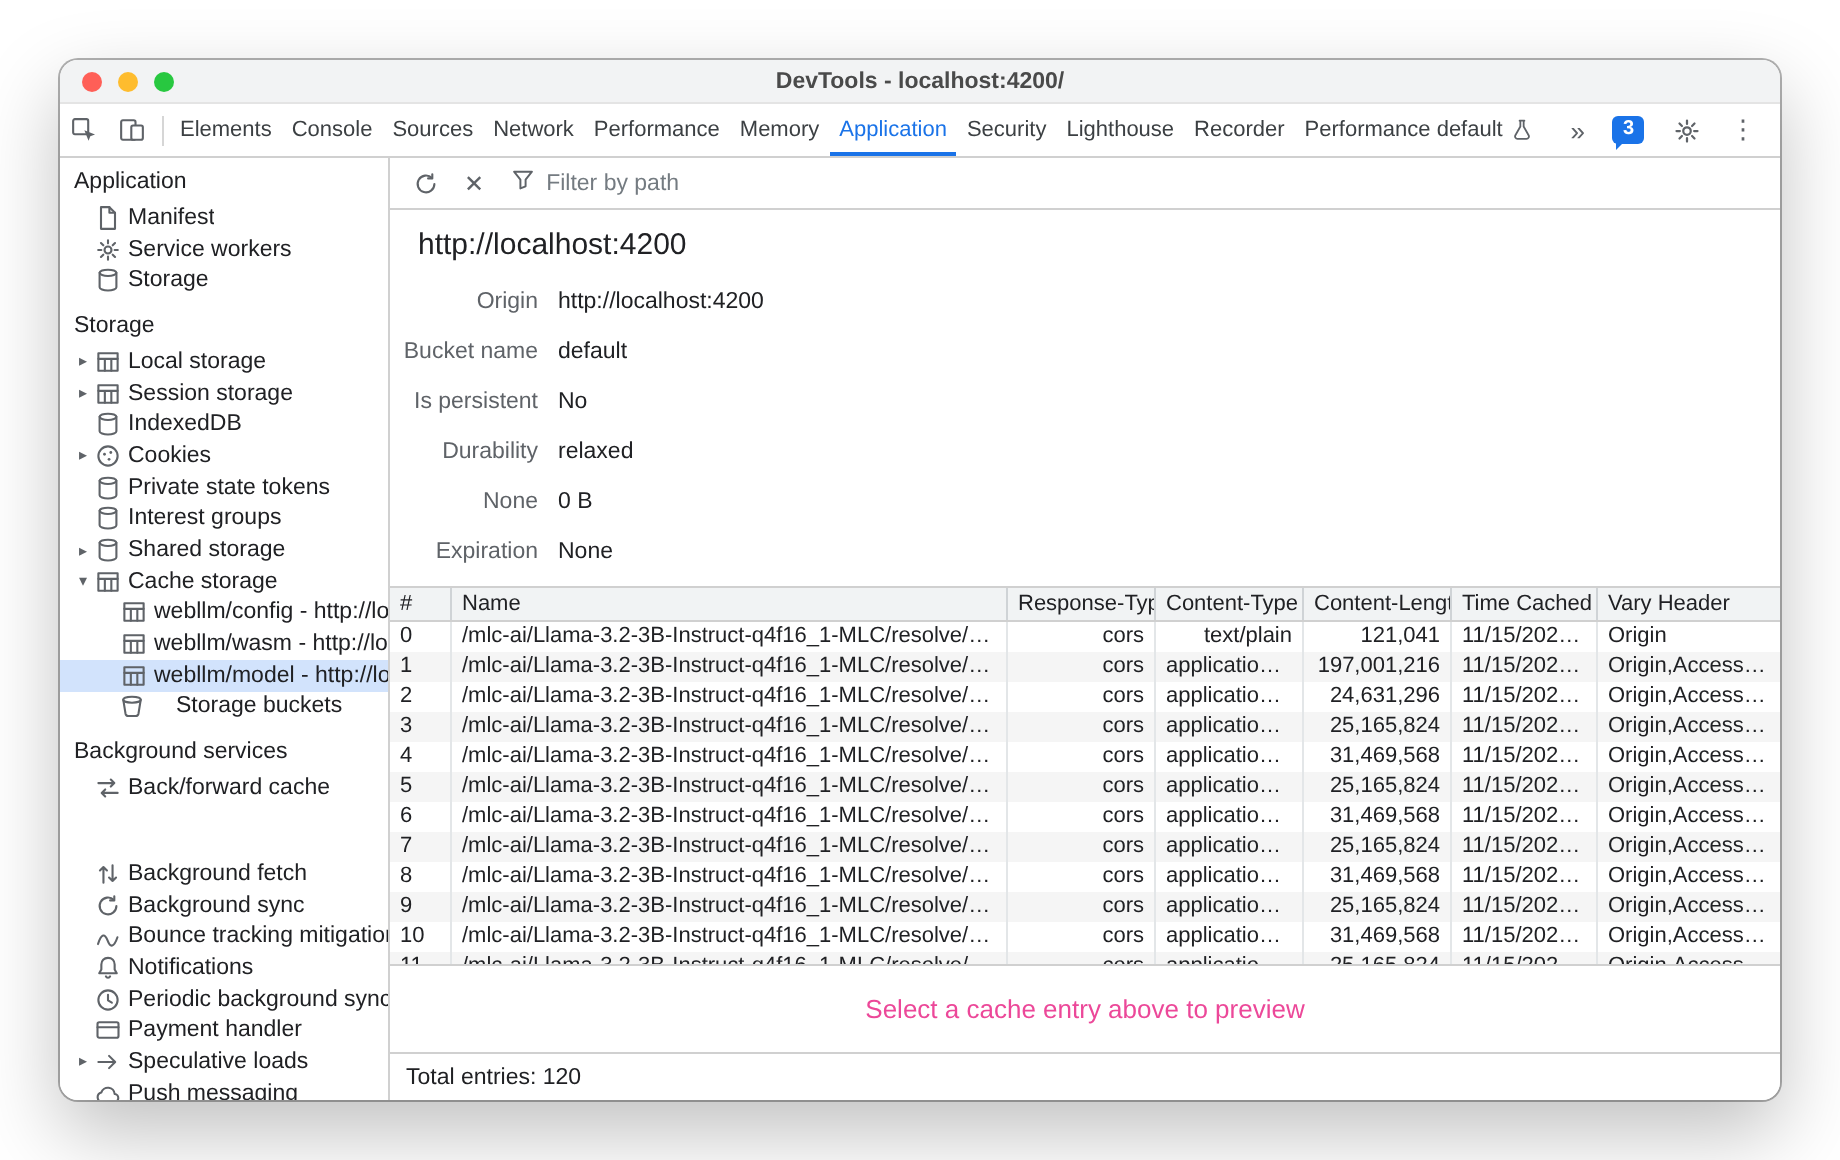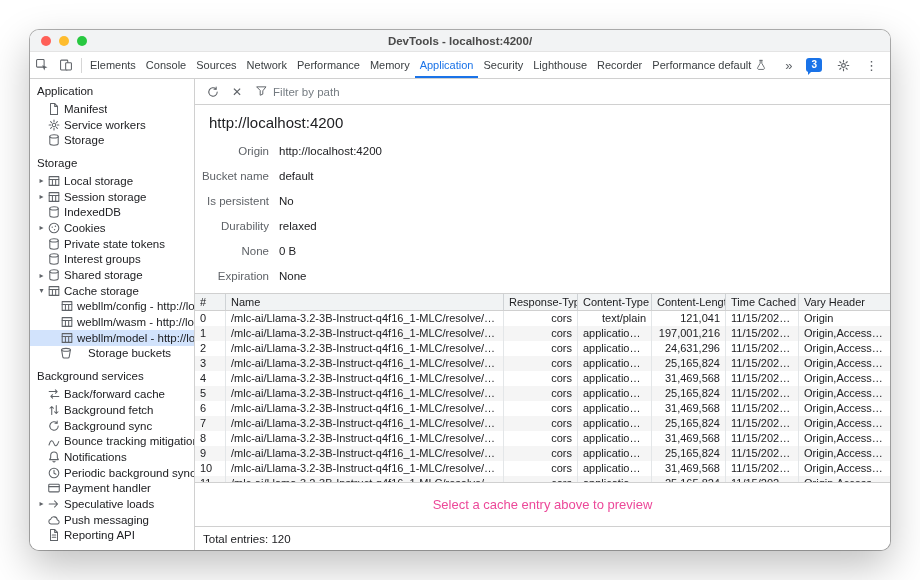--- a/index.html
+++ b/index.html
@@ -334,21 +334,21 @@
           <div class="sb-section">Background services</div>
           <div class="sb-item" style="padding-left: 6px;">
             <span class="sb-exp"></span>
             <span class="sb-icon">
               <svg width="14" height="14" viewBox="0 0 16 16" fill="none" stroke="#5f6368" stroke-width="1.2" stroke-linecap="round" stroke-linejoin="round">
                 <path d="M2.5 5.2h9M9.6 3.2l2 2-2 2M13.5 10.8h-9M6.4 8.8l-2 2 2 2"></path>
               </svg>
             </span>
             <span class="sb-label">Back/forward cache</span>
           </div>
-          <div class="sb-item" style="padding-left: 6px;">
+          <div class="sb-item" style="padding-left: 6px; margin-top: 27px;">
             <span class="sb-exp"></span>
             <span class="sb-icon">
               <svg width="14" height="14" viewBox="0 0 16 16" fill="none" stroke="#5f6368" stroke-width="1.2" stroke-linecap="round" stroke-linejoin="round">
                 <path d="M5.4 13V4M3.4 6l2-2 2 2M10.6 3v9M8.6 10l2 2 2-2"></path>
               </svg>
             </span>
             <span class="sb-label">Background fetch</span>
           </div>
           <div class="sb-item" style="padding-left: 6px;">
             <span class="sb-exp"></span>

